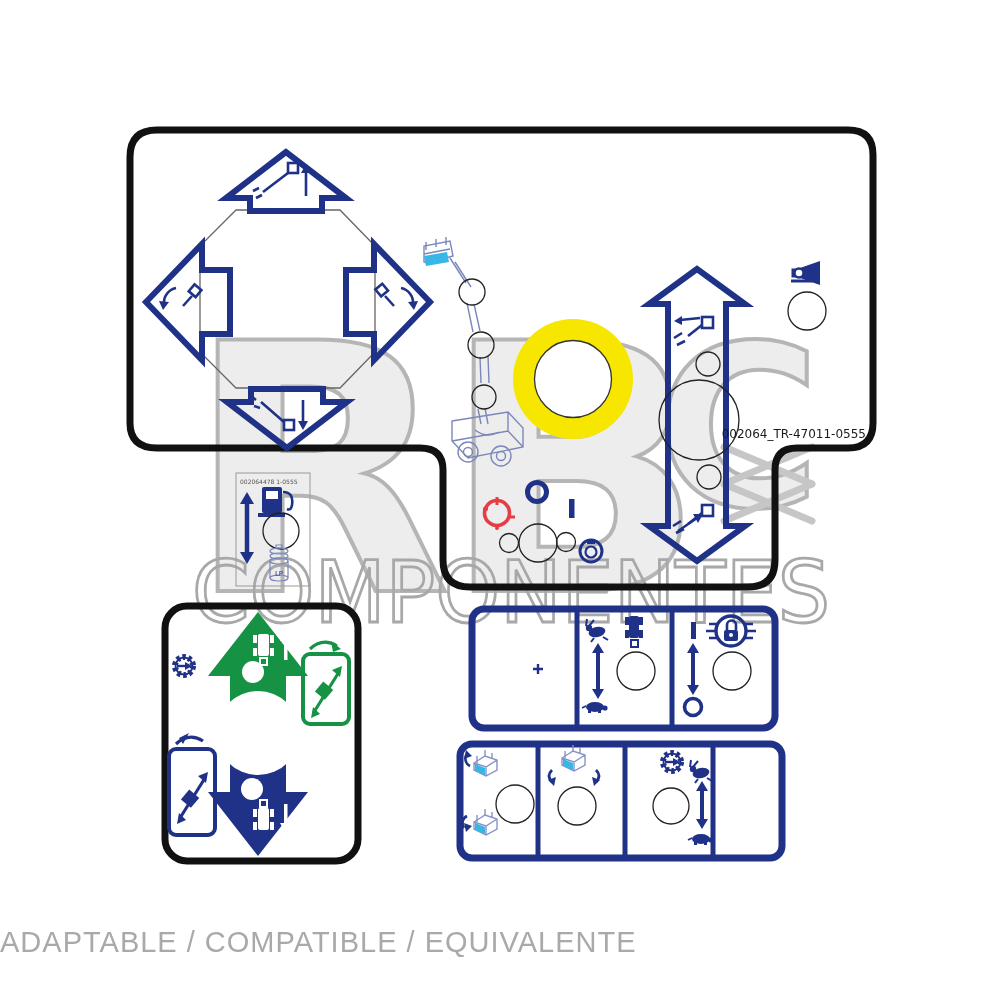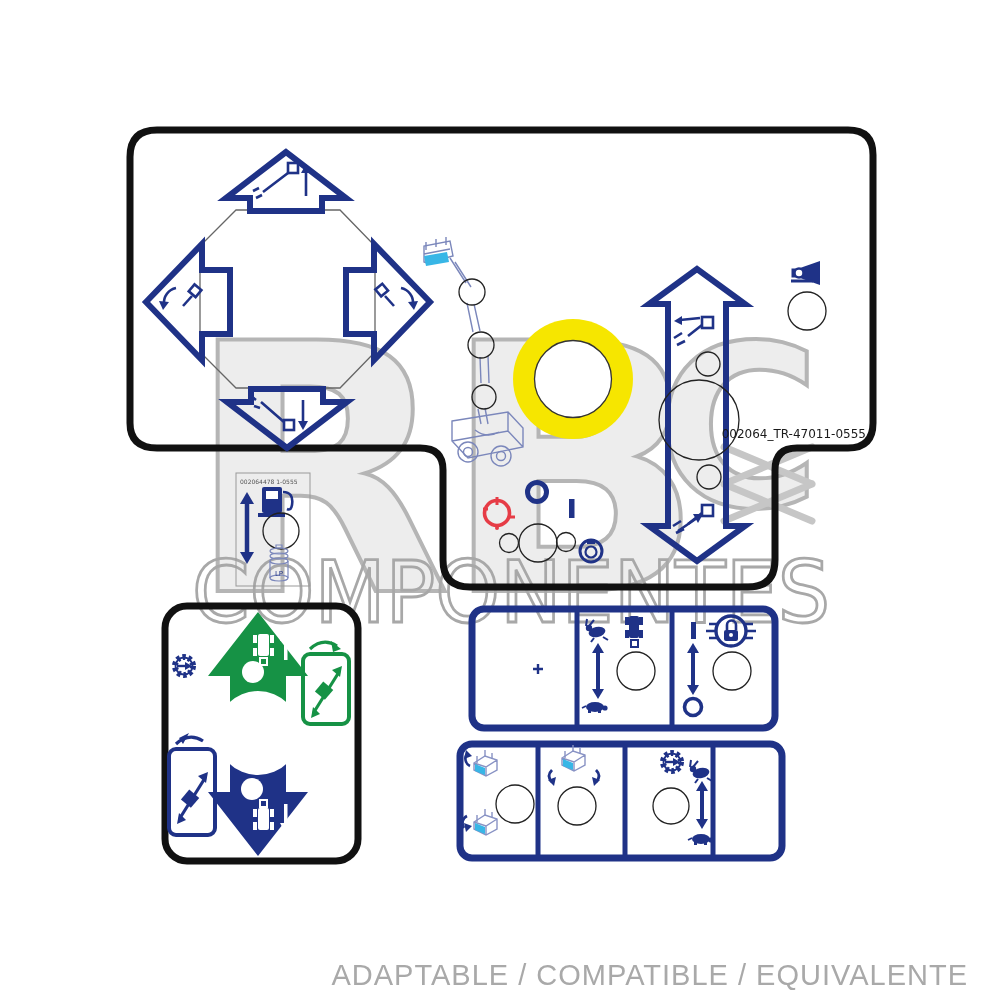--- a/index.html
+++ b/index.html
@@ -2,22 +2,22 @@
 <html><head>
 <meta charset="utf-8">
 <style>
   html,body{margin:0;padding:0;}
   body{
     width:1000px;height:1000px;position:relative;background:#ffffff;
     font-family:"Liberation Sans",sans-serif;overflow:hidden;
   }
   .layer{position:absolute;left:0;top:0;width:1000px;height:1000px;}
   #caption{
-    position:absolute;left:0;top:926px;width:968px;text-align:right;
-    font-size:29px;letter-spacing:1px;color:#a9a9a9;font-weight:400;margin-top:33px;
+    position:absolute;left:0;top:926px;width:968px;text-align:left;
+    font-size:29px;letter-spacing:1px;color:#a9a9a9;font-weight:400;
   }
   svg text{font-family:"DejaVu Sans","Liberation Sans",sans-serif;}
 </style>
 </head>
 <body>
 
 <svg class="layer" viewBox="0 0 1000 1000" aria-hidden="true">
   <g>
     <text x="186" y="591" font-size="345" font-weight="700" fill="#ededed" stroke="#b5b5b5" stroke-width="4">R</text>
     <text x="442" y="591" font-size="345" font-weight="700" fill="#ededed" stroke="#b5b5b5" stroke-width="4">B</text>

